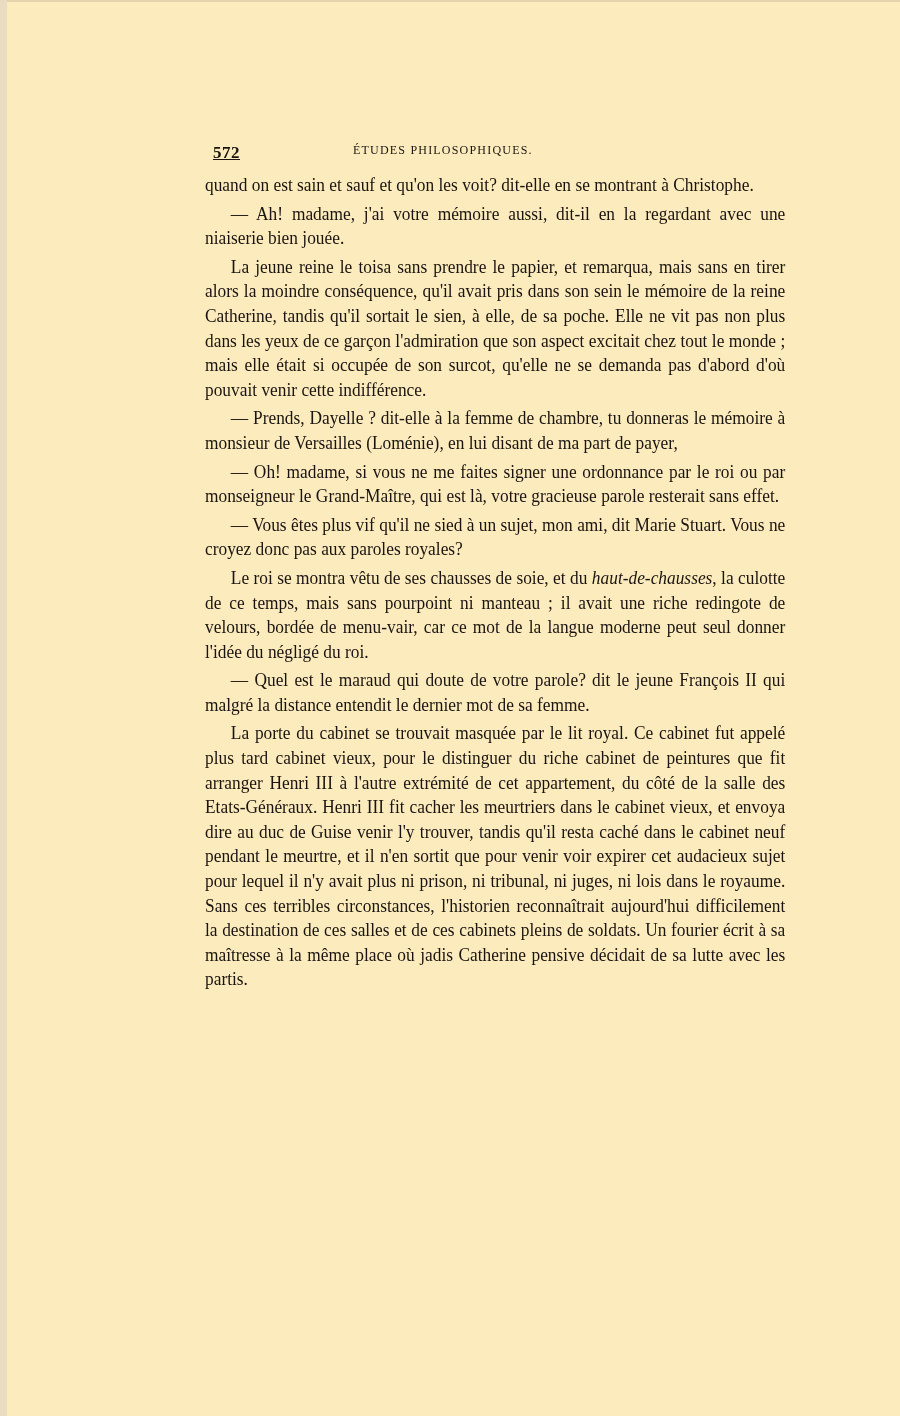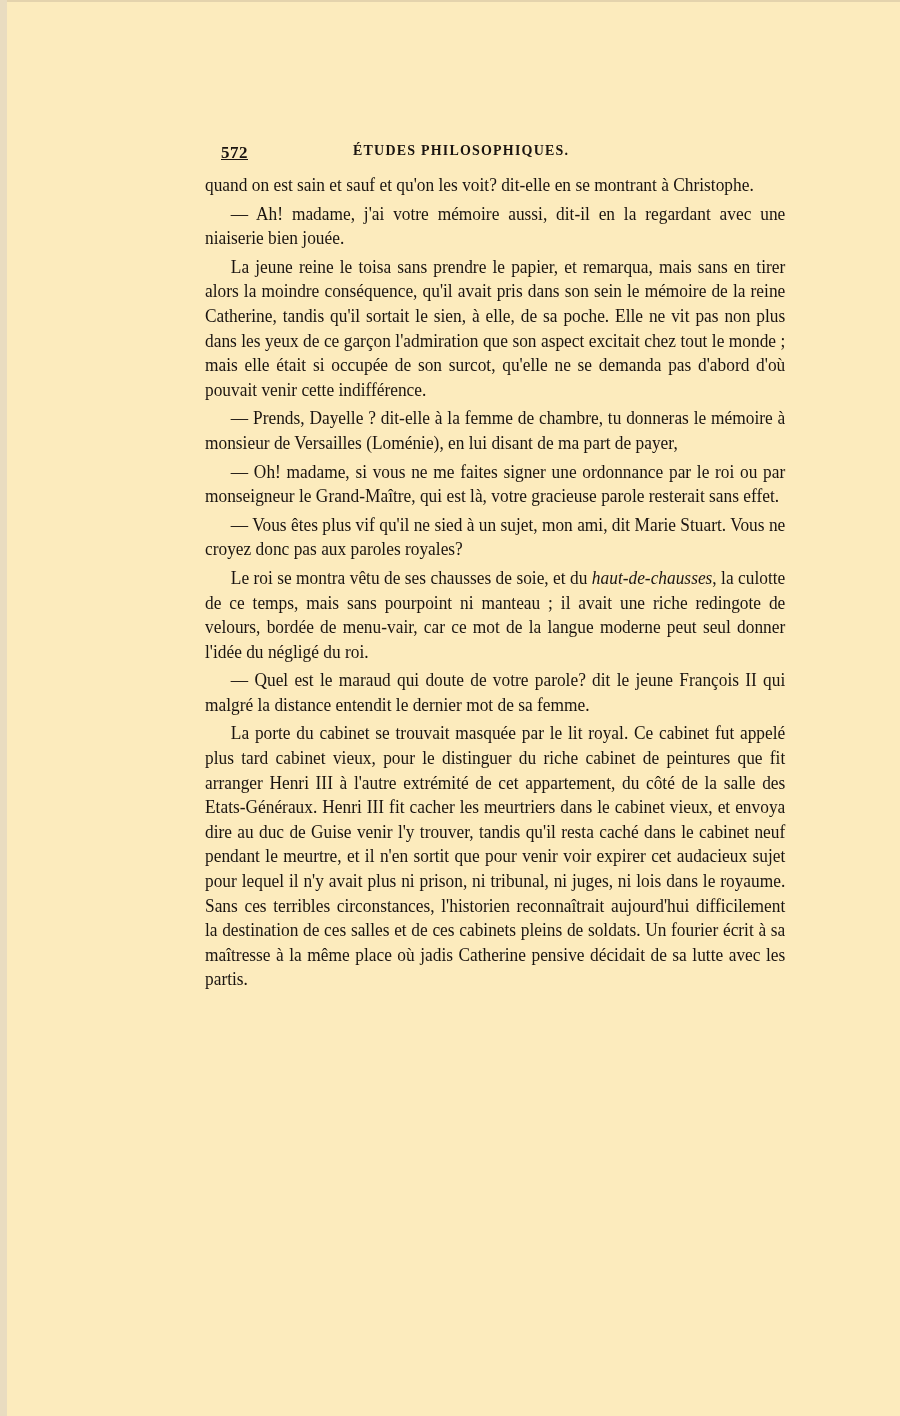--- a/index.html
+++ b/index.html
@@ -36,32 +36,32 @@
       width: 580px;
     }
     .running-head {
       position: relative;
       height: 30px;
       font-size: 17px;
       letter-spacing: 0.5px;
     }
     .page-number {
       position: absolute;
-      left: 16px;
+      left: 8px;
       top: 0;
       font-weight: bold;
       text-decoration: underline;
     }
     .running-title {
       position: absolute;
       left: 148px;
       top: 0;
-      font-weight: bold;
+      font-weight: normal;
       letter-spacing: 1.2px;
-      font-size: 14px;
+      font-size: 12px;
     }
     .body-text {
       font-size: 19.5px;
       line-height: 24.6px;
       text-align: justify;
       transform: scaleX(0.89);
       transform-origin: left top;
       width: 652px;
     }
     .body-text p {

